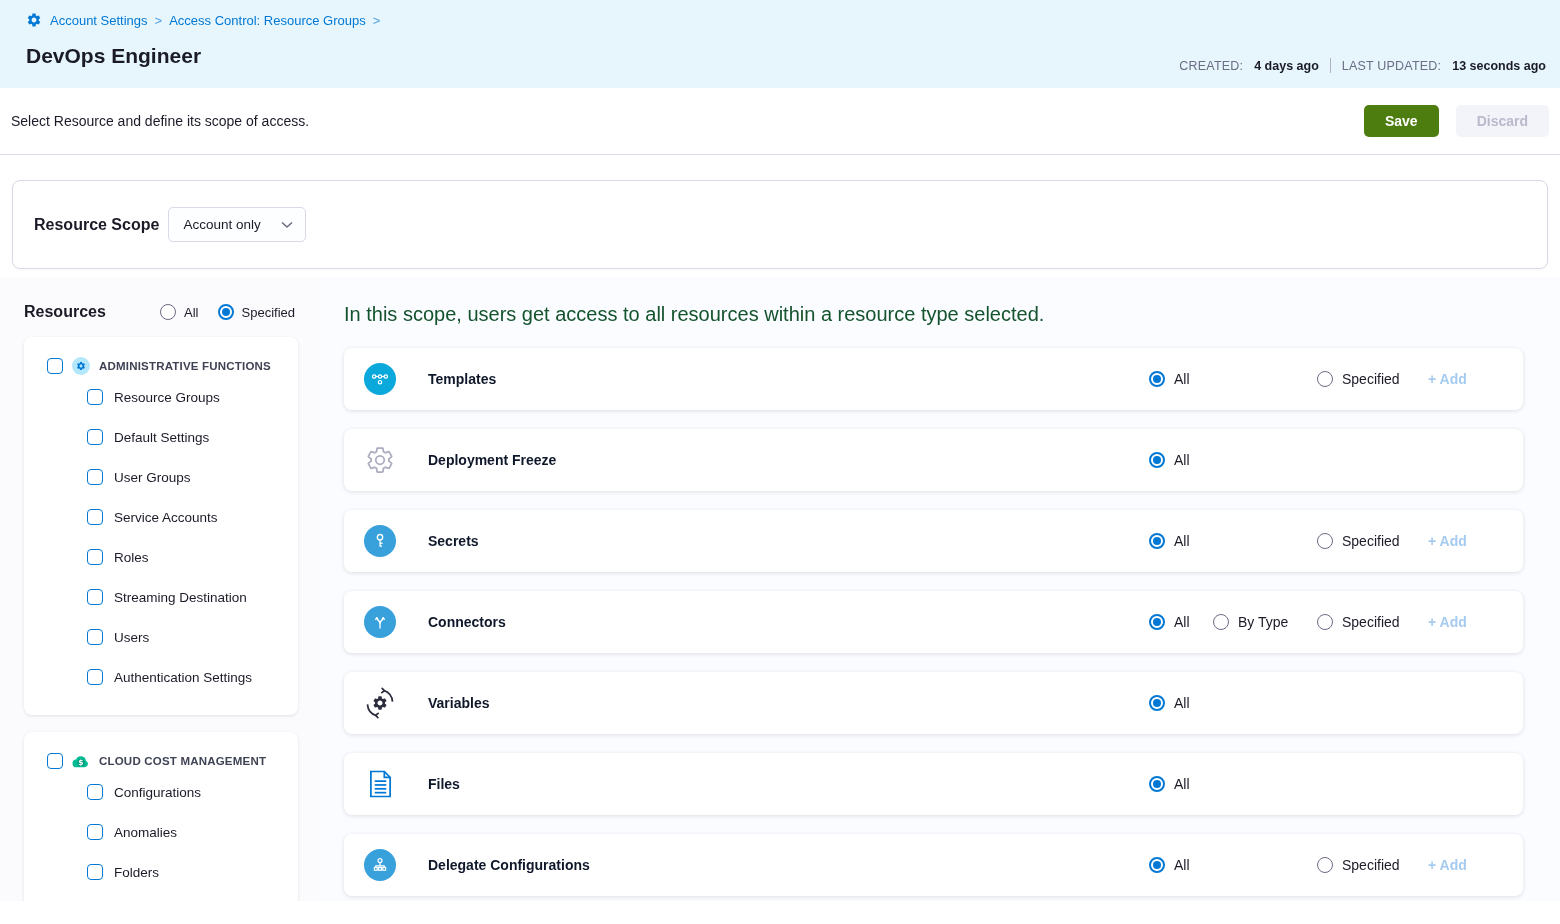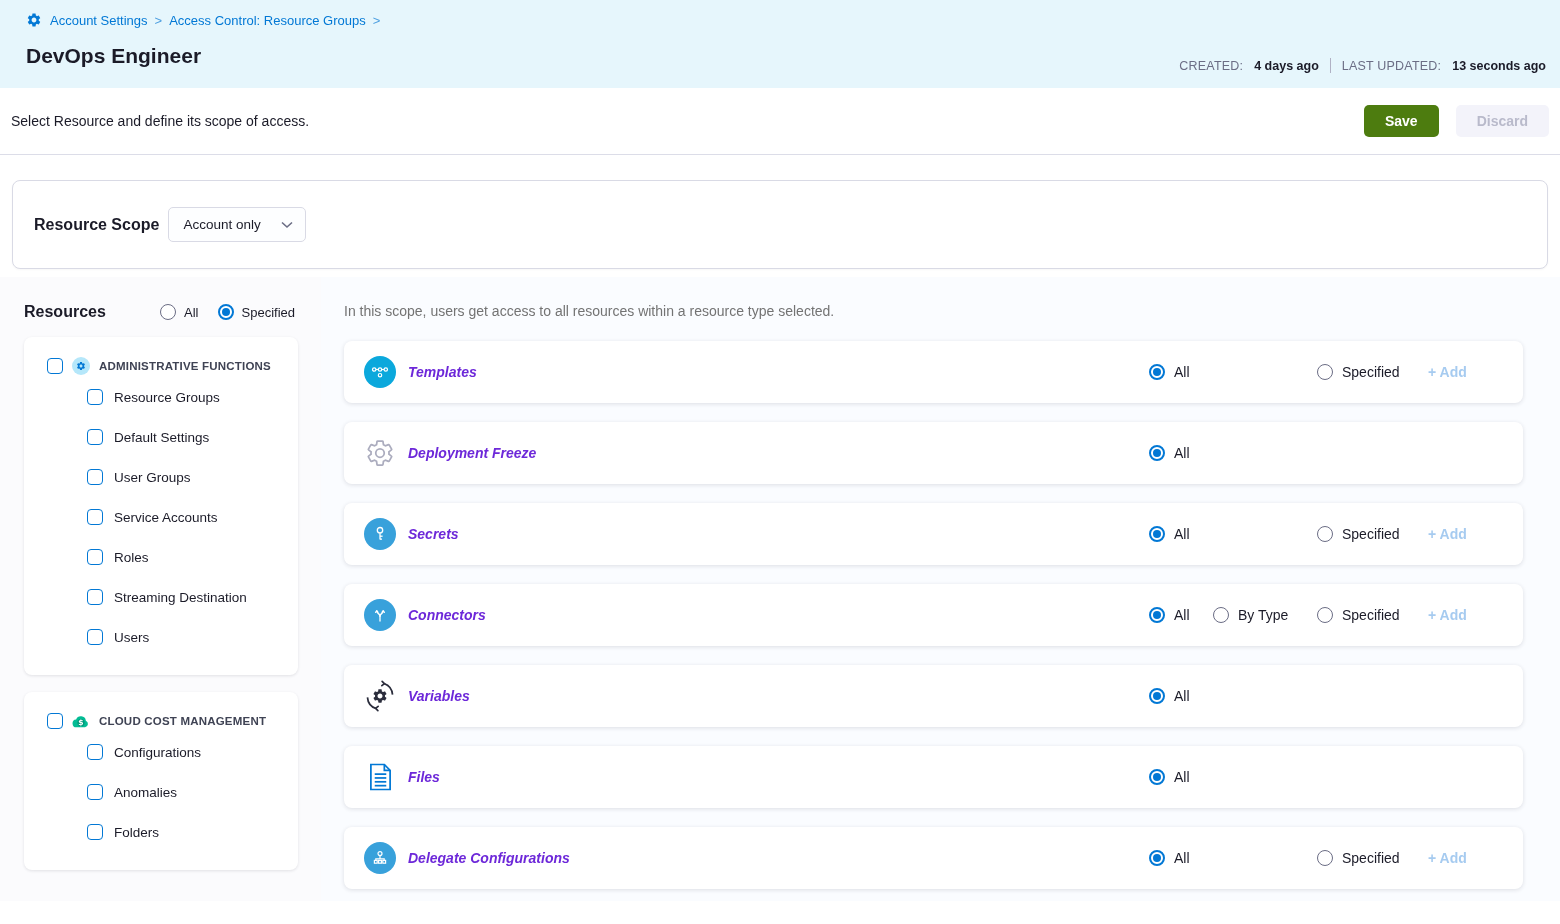--- a/index.html
+++ b/index.html
@@ -54,27 +54,27 @@
   
   .radio { width:16px; height:16px; border:1px solid #6B6D85; border-radius:50%; background:#fff;
     display:inline-block; flex-shrink:0; position:relative; cursor:pointer; }
   .radio.checked { border:2px solid #0278D5; }
   .radio.checked::after { content:""; position:absolute; inset:2px; background:#0278D5; border-radius:50%; }
   .cb { width:16px; height:16px; border:1.6px solid #0278D5; border-radius:4px; background:#fff;
     display:inline-block; flex-shrink:0; cursor:pointer; }
 
   
   .main-panel { flex:1; background:#FAFCFF; padding:0 37px 0 23px; }
-  .main-desc { margin:26px 0 22px 0; font-size:14px; color:#737373; }
+  .main-desc { margin:26px 0 22px 0; font-size:20px; color:#14532d; }
   .res-row { position:relative; height:62px; background:#fff; border-radius:8px;
     box-shadow:0 1px 4px rgba(40,41,61,.14); margin-bottom:19px; display:flex; align-items:center; padding-left:20px; }
   .row-icon-circle { width:32px; height:32px; border-radius:50%; display:inline-flex; align-items:center;
     justify-content:center; flex-shrink:0; }
   .row-icon-plain { width:32px; height:32px; display:inline-flex; align-items:center; justify-content:center; flex-shrink:0; }
-  .row-label { margin-left:12px; font-size:14px; font-weight:700; color:#6d28d9;font-style:italic; }
+  .row-label { margin-left:32px; font-size:14px; font-weight:700; color:#0f172a; }
   .opt { position:absolute; display:flex; align-items:center; gap:9px; font-size:14px; color:#1B1B28; top:50%; transform:translateY(-50%); }
   .pos-all { left:805px; }
   .pos-bytype { left:869px; }
   .pos-specified { left:973px; }
   .add-link { position:absolute; left:1084px; top:50%; transform:translateY(-50%);
     font-size:14px; font-weight:700; color:#A6CBF0; cursor:pointer; }
 </style>
 </head>
 <body>
 
@@ -171,20 +171,24 @@
         <span>Roles</span>
       </div>
       <div class="group-item">
         <span class="cb"></span>
         <span>Streaming Destination</span>
       </div>
       <div class="group-item">
         <span class="cb"></span>
         <span>Users</span>
       </div>
+      <div class="group-item">
+        <span class="cb"></span>
+        <span>Authentication Settings</span>
+      </div>
     </div>
 
     <div class="group-card">
       <div class="group-head">
         <span class="cb"></span>
         <span class="grp-icon">
           <svg width="20" height="15" viewBox="0 0 20 15">
               <path d="M5.2 14 a4.3 4.3 0 0 1 -.6-8.6 A5.6 5.6 0 0 1 15.4 6.6 a3.9 3.9 0 0 1 -.9 7.4 z" fill="#02BC94"></path>
               <circle cx="10" cy="8.8" r="4.0" fill="#00997A"></circle>
               <text x="10" y="11.8" text-anchor="middle" font-size="8.5" fill="#fff" font-weight="bold" font-family="DejaVu Sans, sans-serif">$</text>

